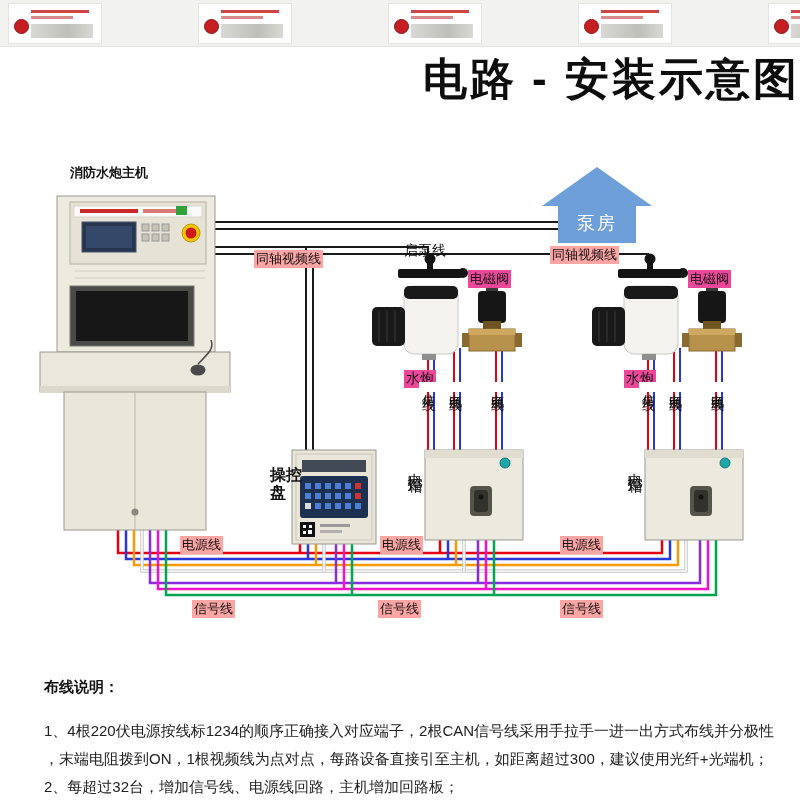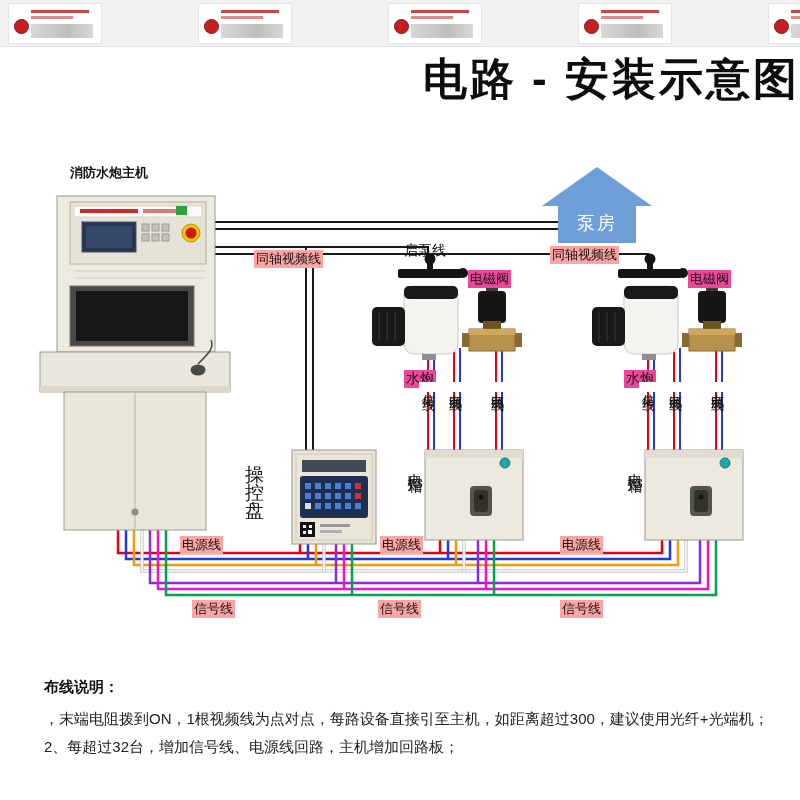--- a/index.html
+++ b/index.html
@@ -22,26 +22,26 @@
   
   .lbl{position:absolute;font-size:13px;color:#111;white-space:nowrap;}
   .wlbl{background:#fca5a5;padding:0 2px;}
   .vlbl{position:absolute;writing-mode:vertical-rl;text-orientation:upright;
     font-size:13px;letter-spacing:2px;background:#ffffff;padding:2px 0;color:#111;}
   .vlbl-big{position:absolute;writing-mode:vertical-rl;text-orientation:upright;
     font-size:15px;letter-spacing:3px;color:#111;}
   .console-title{position:absolute;left:70px;top:164px;font-size:13px;font-weight:bold;color:#111;}
   .pump-label{position:absolute;left:558px;top:211px;width:78px;text-align:center;
     font-size:18px;font-weight:normal;color:#ffffff;letter-spacing:2px;}
-  .panel-label{position:absolute;left:245px;top:466px;width:34px;font-size:19px;line-height:18px;
-    word-break:break-all;color:#111;}
+  .panel-label{position:absolute;left:270px;top:466px;width:34px;font-size:16px;line-height:18px;
+    word-break:break-all;color:#111;font-weight:bold;}
   .dev-lbl{position:absolute;font-size:14px;color:#111;background:#ec4899;padding:0 2px;}
   
   .notes{position:absolute;left:44px;top:678px;width:740px;}
-  .notes-head{font-size:15px;font-weight:bold;margin-bottom:8px;color:#111;}
+  .notes-head{font-size:15px;font-weight:bold;margin-bottom:20px;color:#111;}
   .notes-line{font-size:15px;line-height:28px;color:#222;white-space:nowrap;}
   svg{position:absolute;left:0;top:0;}
 </style>
 </head>
 <body>
 
 <div class="topstrip">
   <div class="thumb" style="left:8px">
       <div class="t-logo"></div>
       <div class="t-line1"></div>
@@ -244,15 +244,16 @@
 
 <div class="lbl wlbl" style="left:180px;top:536px;">电源线</div>
 <div class="lbl wlbl" style="left:380px;top:536px;">电源线</div>
 <div class="lbl wlbl" style="left:560px;top:536px;">电源线</div>
 <div class="lbl wlbl" style="left:192px;top:600px;">信号线</div>
 <div class="lbl wlbl" style="left:378px;top:600px;">信号线</div>
 <div class="lbl wlbl" style="left:560px;top:600px;">信号线</div>
 
 <div class="notes">
   <div class="notes-head">布线说明：</div>
+  <div class="notes-line">1、4根220伏电源按线标1234的顺序正确接入对应端子，2根CAN信号线采用手拉手一进一出方式布线并分极性</div>
   <div class="notes-line">，末端电阻拨到ON，1根视频线为点对点，每路设备直接引至主机，如距离超过300，建议使用光纤+光端机；</div>
   <div class="notes-line">2、每超过32台，增加信号线、电源线回路，主机增加回路板；</div>
 </div>
 
 </body></html>

